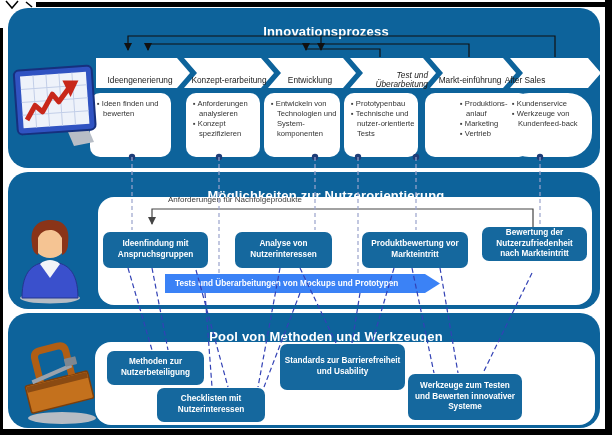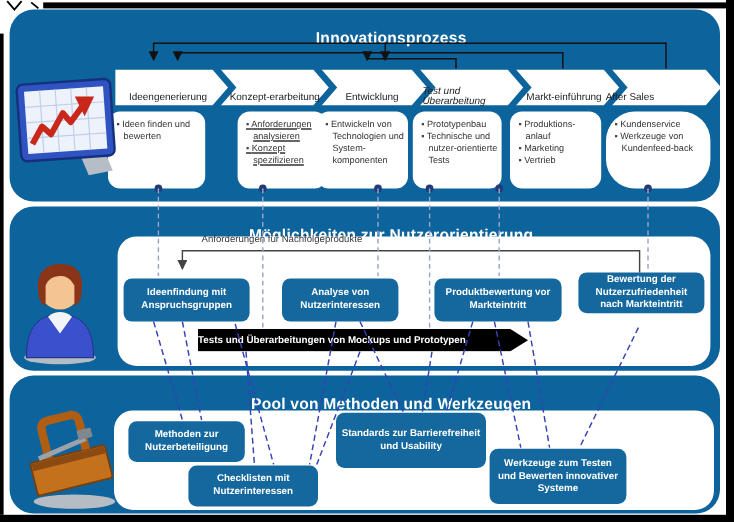--- a/index.html
+++ b/index.html
@@ -14,42 +14,42 @@
   .panel-top    { top:8px;   height:160px; }
   .panel-mid    { top:172px; height:137px; }
   .panel-bottom { top:313px; height:115px; }
   .panel-title {
     position:absolute; left:0; width:100%; text-align:center;
     color:#fff; font-weight:bold; font-size:13px; letter-spacing:.2px;padding-left:20px;
   }
   
   .stage-label {
     position:absolute; top:58px; height:44px; display:flex; align-items:center;
-    justify-content:center; text-align:left; font-size:8.3px; line-height:1.08;
+    justify-content:center; text-align:right; font-size:8.3px; line-height:1.08;
     color:#1c1c1c; z-index:6;
   }
   .wbox {
     position:absolute; top:93px; height:64px; background:#fff; border-radius:10px; z-index:5;
   }
   .wbox ul { margin:6px 3px 0 7px; padding:0; list-style:none;
     font-size:7.6px; color:#333; line-height:1.3; }
   .wbox li { padding-left:6px; text-indent:-6px; }
   .wbox li::before { content:"▪ "; color:#444; }
   
   .wcontainer { position:absolute; background:#fff; border-radius:16px; z-index:2; }
   .bbox {
     position:absolute; background:#15689e; color:#fff; font-weight:bold;
     font-size:8.2px; line-height:1.32; border-radius:7px; z-index:10;
     display:flex; align-items:center; justify-content:center; text-align:center;
     padding:2px 4px; box-sizing:border-box;
   }
   .tests-chevron {
     position:absolute; left:165px; top:274px; width:275px; height:19px;
-    background:#000000; z-index:10; color:#fff; font-weight:bold; font-size:8.2px;
-    line-height:19px; white-space:nowrap; box-sizing:border-box;
+    background:#3b82f6; z-index:10; color:#fff; font-weight:bold; font-size:8.2px;
+    line-height:19px; white-space:nowrap; padding-left:10px; box-sizing:border-box;
     clip-path:polygon(0 0, 260px 0, 275px 50%, 260px 100%, 0 100%);
   }
   .feedback-label {
     position:absolute; left:168px; top:195px; font-size:8px; color:#3a3a3a; z-index:12;
   }
   .icon { position:absolute; z-index:8; }
   .overlay { position:absolute; left:0; top:0; z-index:40; pointer-events:none; }
   .chevband { position:absolute; left:96px; top:58px; z-index:4; }
 </style>
 </head>
@@ -96,38 +96,38 @@
   <div class="stage-label" style="left:272px; width:76px;">Entwicklung</div>
   <div class="stage-label" style="left:352px; width:76px;font-style:italic;">Test und Überarbeitung</div>
   <div class="stage-label" style="left:432px; width:76px;">Markt-einführung</div>
   <div class="stage-label" style="left:484px; width:82px;">After Sales</div>
 
   <div class="wbox" style="left:90px; width:81px;">
     <ul>
         <li>Ideen finden und bewerten</li>
       </ul>
   </div>
-  <div class="wbox" style="left:198px; width:74px;text-decoration:underline;">
+  <div class="wbox" style="left:186px; width:74px;">
     <ul>
       <li>Anforderungen analysieren</li>
       <li>Konzept spezifizieren</li>
     </ul>
   </div>
   <div class="wbox" style="left:264px; width:76px;">
     <ul>
         <li>Entwickeln von Technologien und System-komponenten</li>
       </ul>
   </div>
   <div class="wbox" style="left:344px; width:74px;">
     <ul>
       <li>Prototypenbau</li>
       <li>Technische und nutzer-orientierte Tests</li>
     </ul>
   </div>
-  <div class="wbox" style="left:425px; width:76px;">
+  <div class="wbox" style="left:425px; width:76px;padding-left:28px;">
     <ul>
       <li>Produktions-anlauf</li>
       <li>Marketing</li>
       <li>Vertrieb</li>
     </ul>
   </div>
   <div class="wbox" style="left:505px; width:87px;border-radius:24px;">
     <ul>
       <li>Kundenservice</li>
       <li>Werkzeuge von Kundenfeed-back</li>

